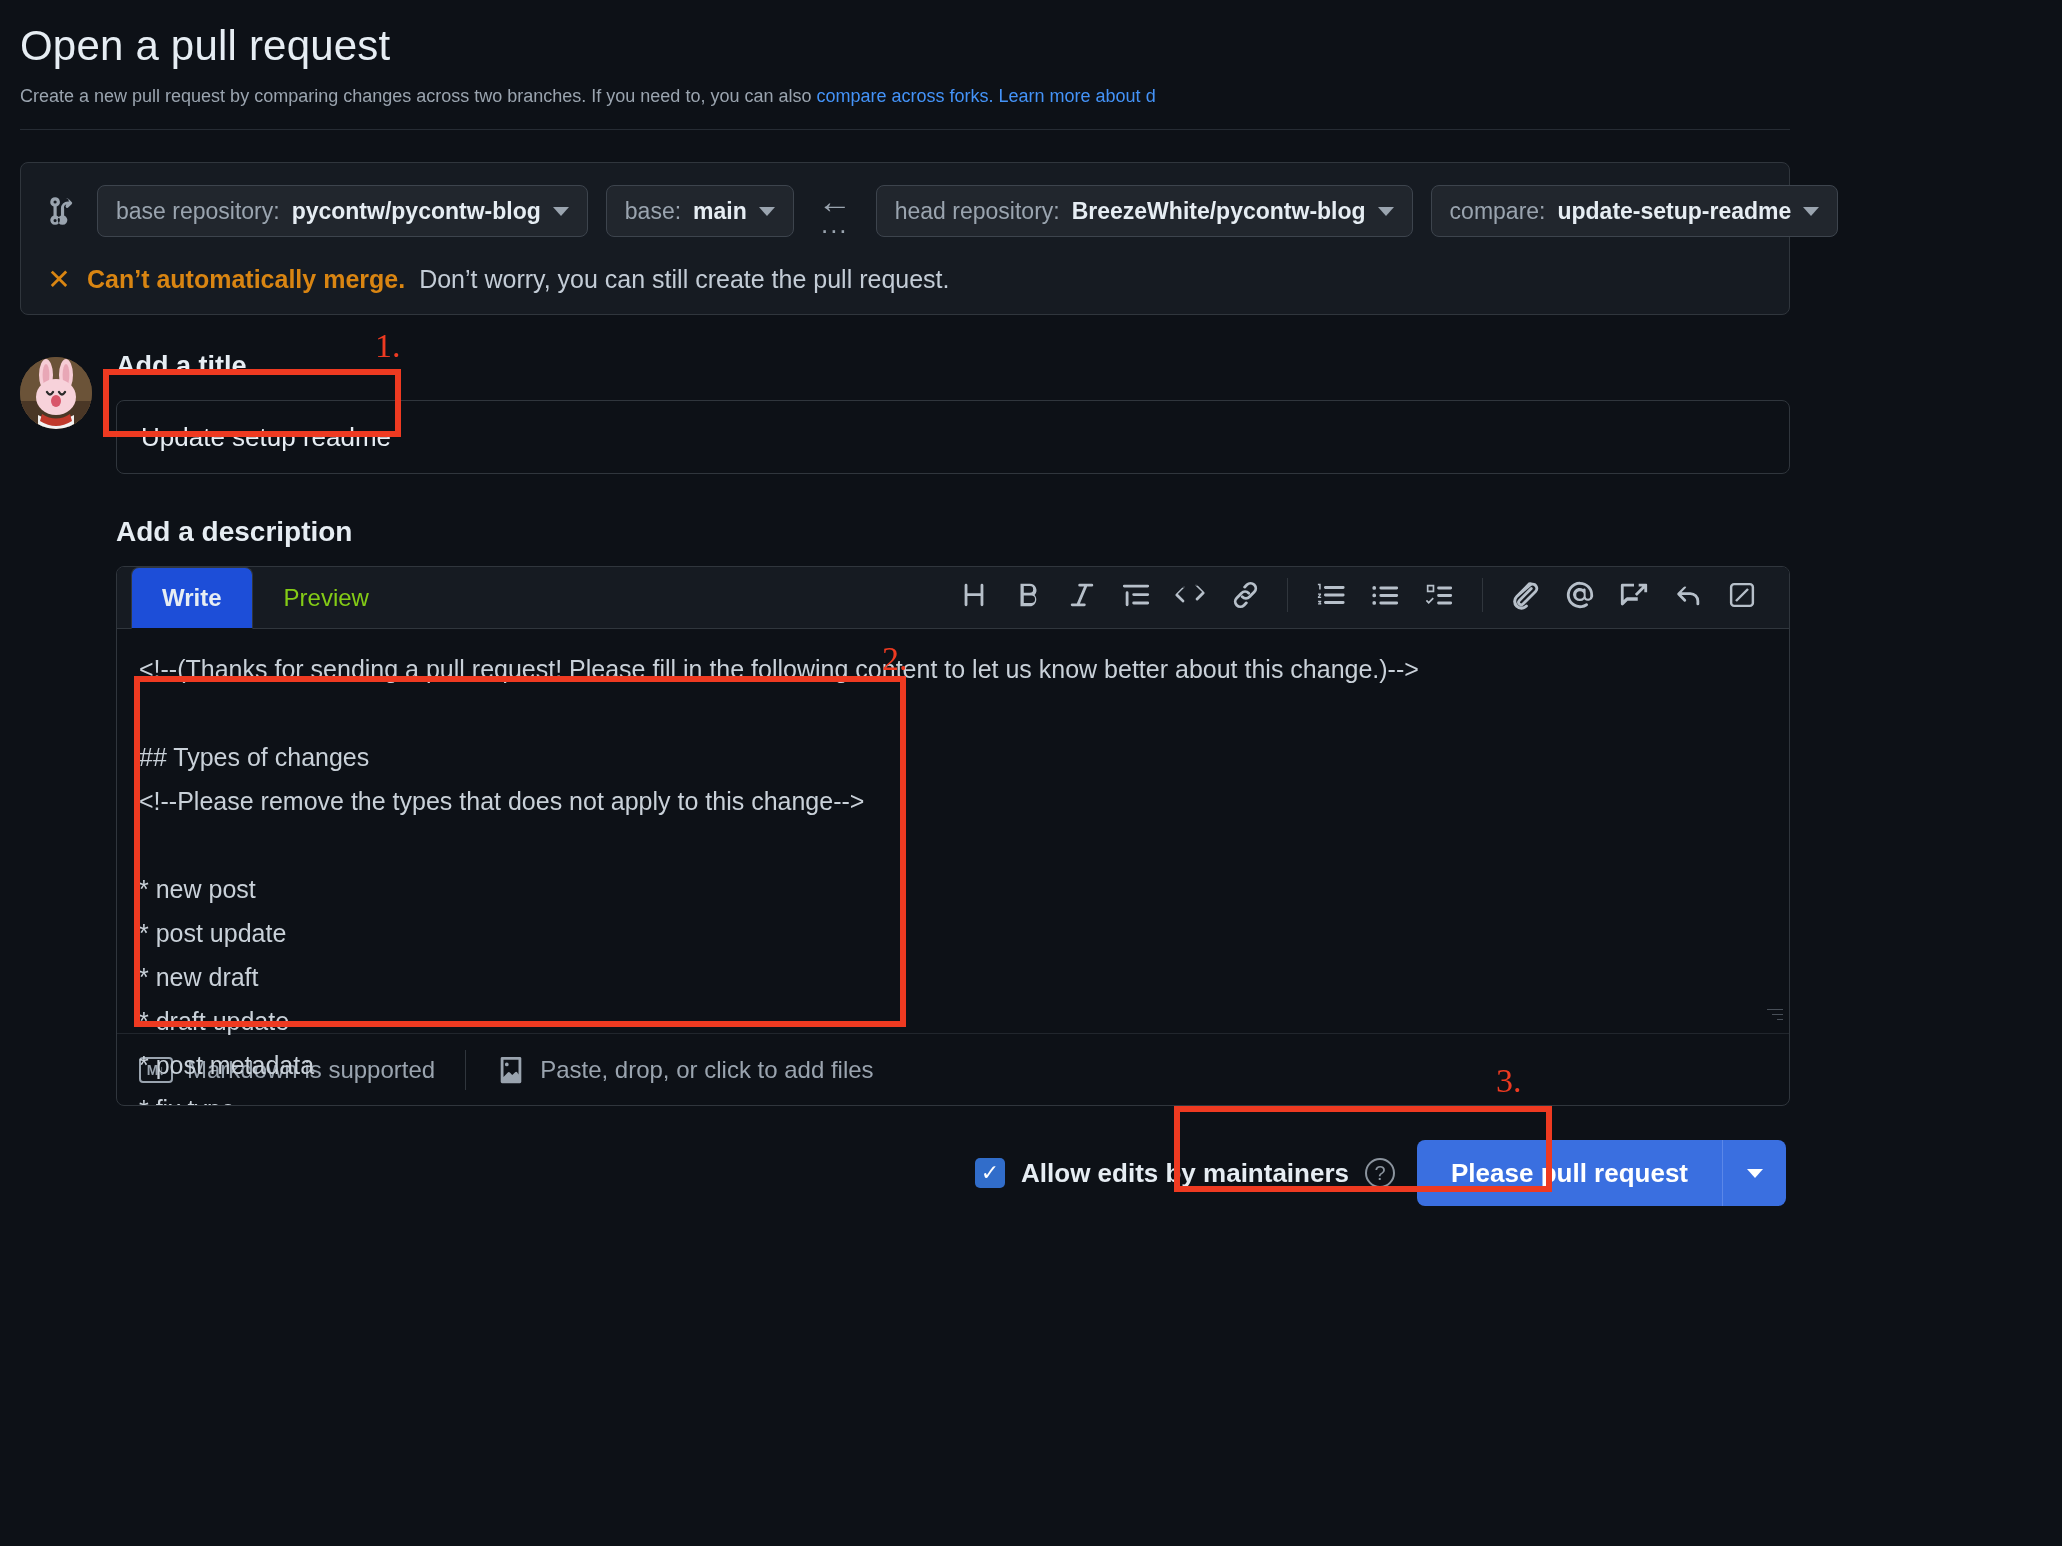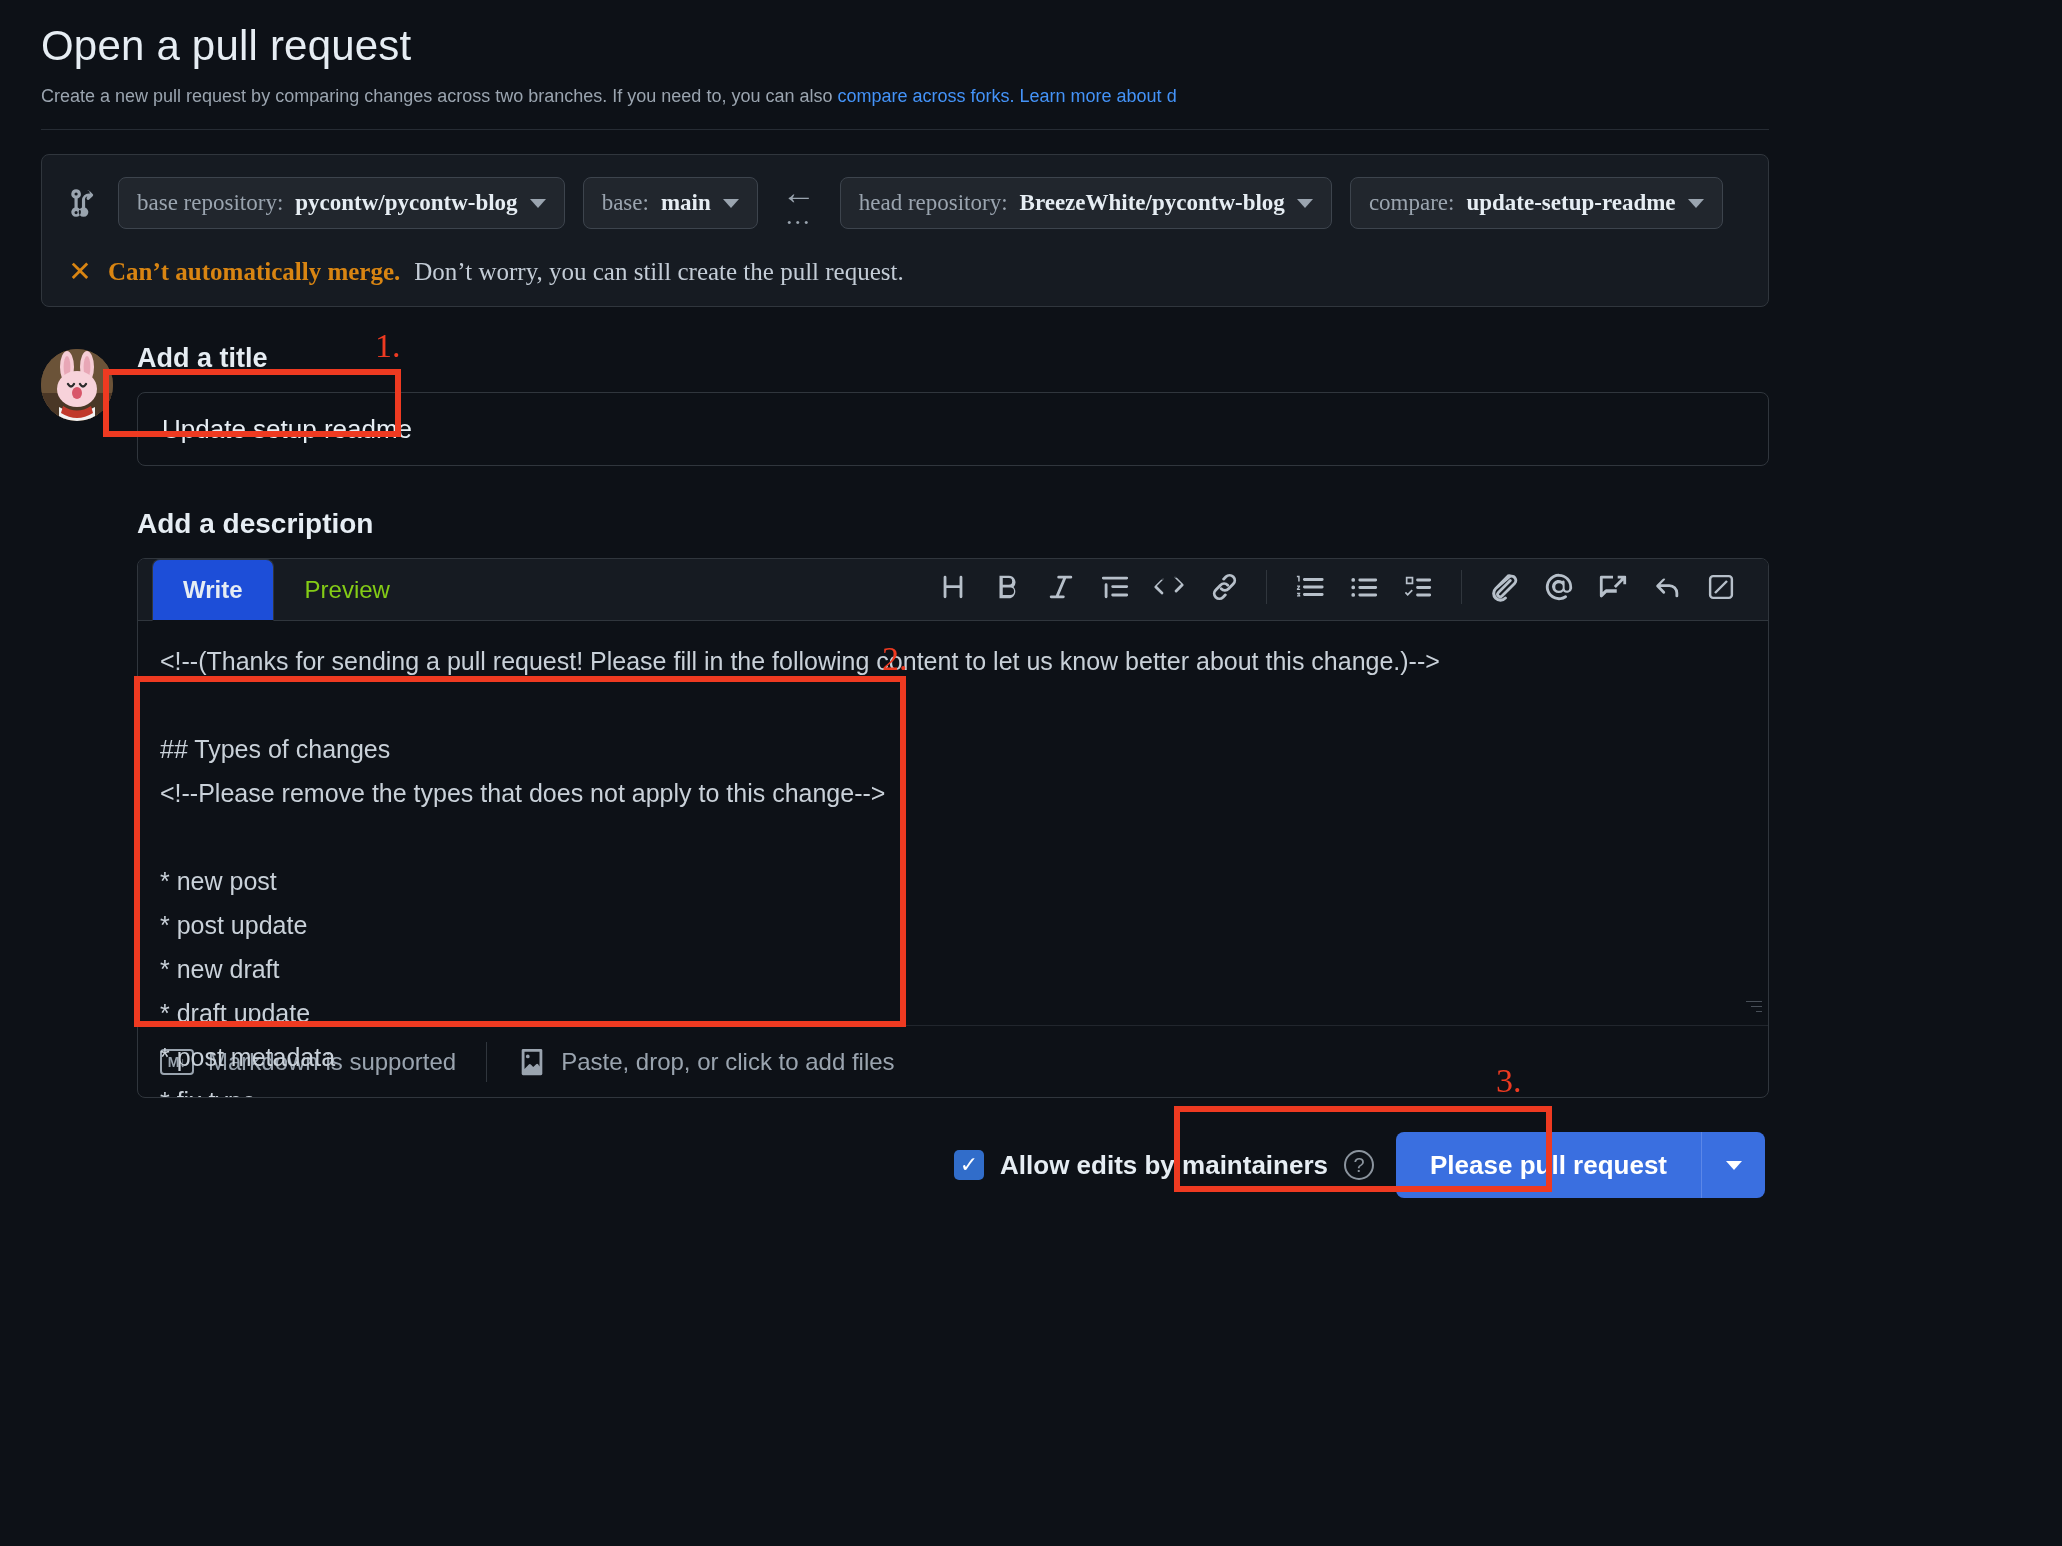--- a/index.html
+++ b/index.html
@@ -3,32 +3,32 @@
 <meta charset="utf-8">
 <style>
   * { box-sizing: border-box; margin: 0; padding: 0; }
   html, body {
     width: 2062px; height: 1546px;
     background: #0d1117;
     font-family: "Liberation Sans", sans-serif;
     color: #e6edf3;
     overflow: hidden;
   }
-  .page { position: relative; width: 1810px; height: 1546px; padding: 0 41px; }
+  .page { position: relative; width: 1810px; height: 1546px; padding: 0 20px; }
 
   
   .pg-title { font-size: 42px; font-weight: 400; color: #e6edf3; letter-spacing: .2px; padding-top: 22px; }
   .pg-sub { font-size: 18px; color: #9aa4af; margin-top: 16px; white-space: nowrap; }
   .pg-sub a { color: #4493f8; text-decoration: none; }
   .rule { border-bottom: 1px solid #262c34; margin-top: 22px; }
 
   
   .compare-box {
-    margin-top: 24px; border: 1px solid #30363d; border-radius: 8px;
-    background: #161b22; padding: 22px 24px 18px 24px; font-family: Liberation Serif, serif;
+    margin-top: 32px; border: 1px solid #30363d; border-radius: 8px;
+    background: #161b22; padding: 22px 24px 18px 24px;
   }
   .compare-row { display: flex; align-items: center; gap: 18px; height: 52px; }
   .git-compare-icon { width: 34px; height: 34px; flex: none; color: #9aa4af; }
   .branch-btn {
     display: inline-flex; align-items: center; gap: 12px;
     background: #21262d; border: 1px solid #3d444d; border-radius: 8px;
     height: 52px; padding: 0 18px; font-size: 23px; color: #9aa4af;
     white-space: nowrap; cursor: pointer;
   }
   .branch-btn b { color: #e6edf3; font-weight: 700; }

